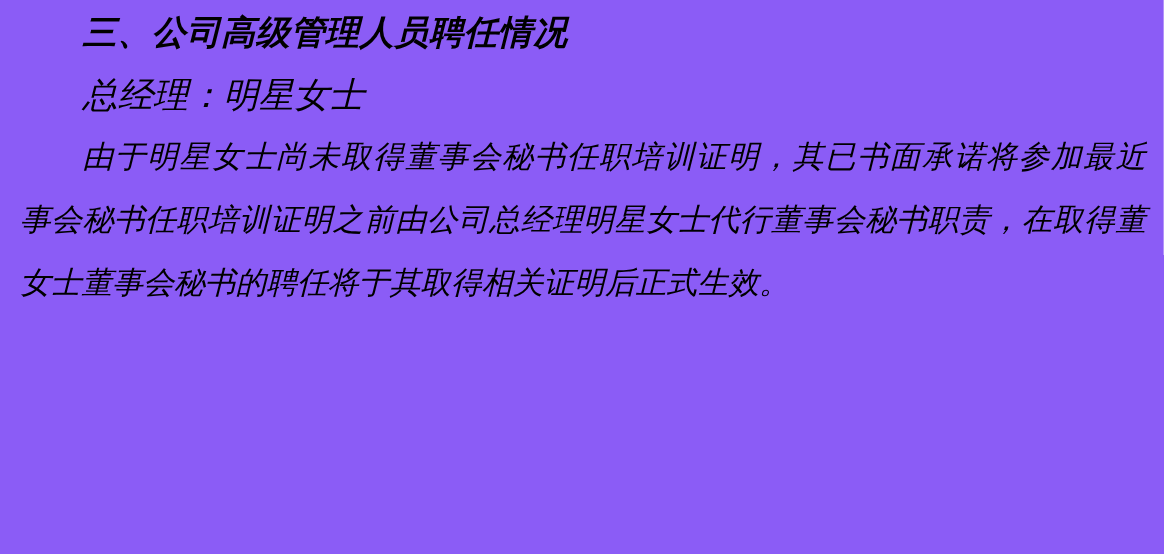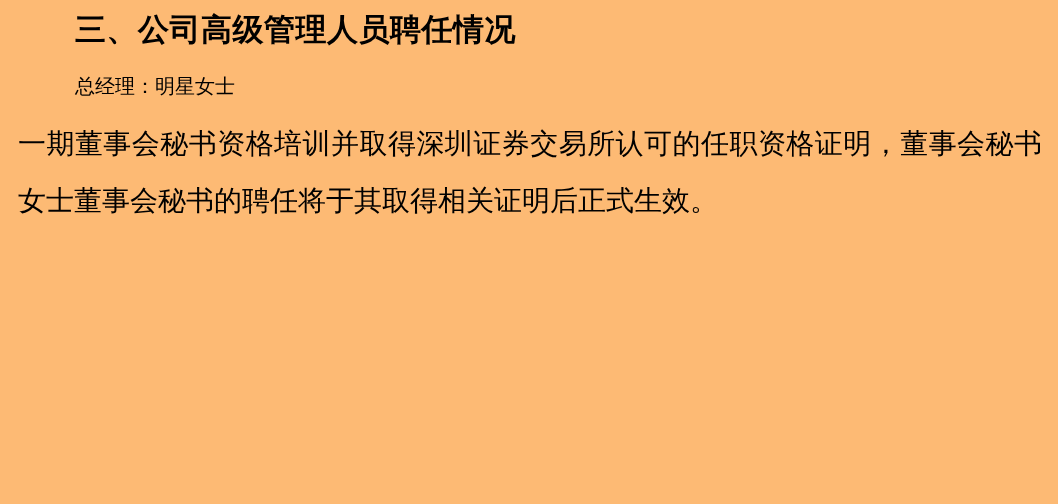--- a/index.html
+++ b/index.html
@@ -6,38 +6,39 @@
     margin: 0;
     padding: 0;
     background: #ffffff;
   }
   .page {
     position: relative;
     width: 1058px;
     height: 504px;
     box-sizing: border-box;
     padding: 2px 16px 0 18px;
-    background: #fdba74;
+    background: #8b5cf6;
     color: #000000;
     overflow: hidden;
     font-family: "Liberation Serif", "DejaVu Serif", serif;
+    font-style: italic;
   }
   .heading {
     margin: 0;
     padding-left: 57px;
     font-size: 31px;
     font-weight: bold;
     line-height: 56px;
     letter-spacing: 0.5px;
     white-space: nowrap;
     font-family: "Liberation Sans", "DejaVu Sans", sans-serif;
   }
   .doc-line {
     margin: 0;
-    font-size: 20px;
+    font-size: 32px;
     line-height: 57px;
     white-space: nowrap;
   }
   .doc-line.indent {
     text-indent: 57px;
   }
   .para-line {
     margin: 0;
     font-size: 28px;
     line-height: 57px;
@@ -58,19 +59,20 @@
 
 <div class="page">
 
   <h2 class="heading">三、公司高级管理人员聘任情况</h2>
 
   <p class="doc-line indent">总经理：明星女士</p>
 
 
 
 
+  <p class="para-line first">由于明星女士尚未取得董事会秘书任职培训证明，其已书面承诺将参加最近</p>
 
-  <p class="para-line">一期董事会秘书资格培训并取得深圳证券交易所认可的任职资格证明，董事会秘书</p>
+  <p class="para-line">事会秘书任职培训证明之前由公司总经理明星女士代行董事会秘书职责，在取得董</p>
 
 
   <p class="para-line last">女士董事会秘书的聘任将于其取得相关证明后正式生效。</p>
 
 </div>
 
 </body></html>

